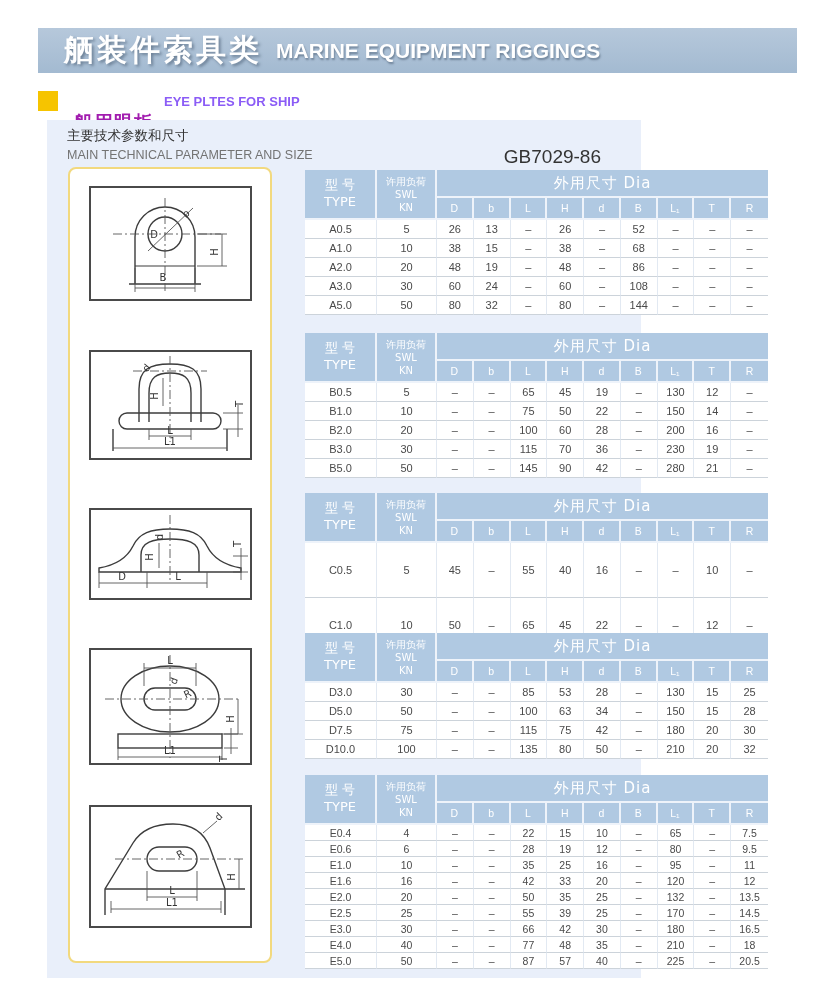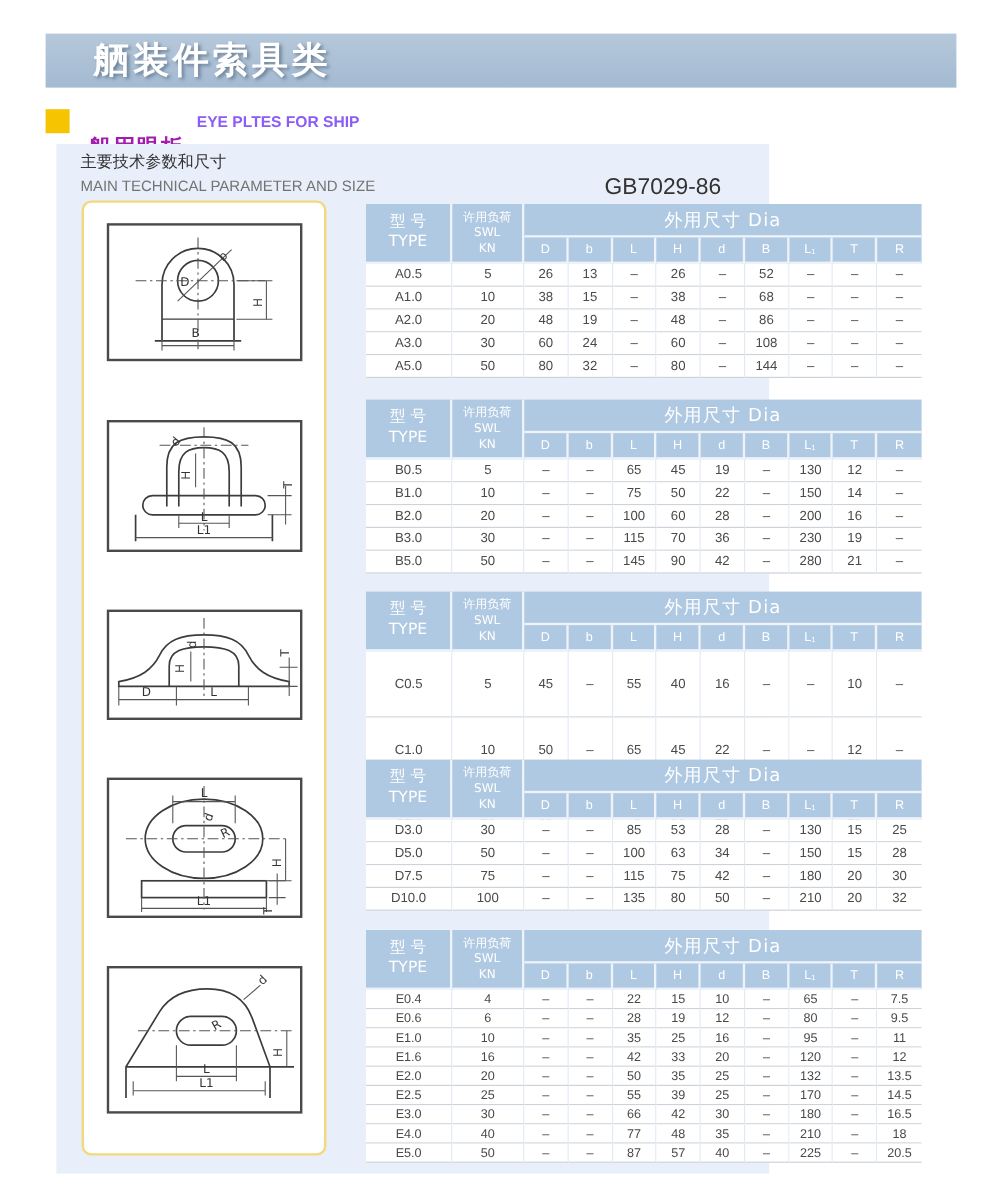--- a/index.html
+++ b/index.html
@@ -2,21 +2,21 @@
 <html><head>
 <meta charset="utf-8">
 <style>
   html,body{margin:0;padding:0;background:#fff;}
   body{font-family:"Liberation Sans",sans-serif;}
   .page{position:relative;width:830px;height:1000px;background:#fff;overflow:hidden;}
 
   
   .banner{position:absolute;left:38px;top:28px;width:759px;height:45px;
     background:linear-gradient(#b6c8db,#a3bad1);display:flex;align-items:center;
-    padding-left:40px;box-sizing:border-box;}
+    padding-left:26px;box-sizing:border-box;}
   .banner-zh{font-size:30px;font-weight:bold;color:#fff;letter-spacing:3px;
     text-shadow:2px 2px 3px rgba(105,125,148,.95);font-family:"DejaVu Sans",sans-serif;}
   .banner-en{font-size:21px;font-weight:bold;color:#fff;margin-left:14px;
     text-shadow:1px 2px 2px rgba(105,125,148,.9);}
 
   
   .section-row{position:absolute;left:38px;top:89px;display:flex;align-items:center;height:24px;}
   .bullet{width:20px;height:20px;background:#f6c400;margin-right:16px;}
   .section-zh{font-size:19px;font-weight:bold;color:#a21caf;letter-spacing:1px;font-family:Liberation Sans, sans-serif;margin-top:44px;}
   .section-en{font-size:13px;font-weight:bold;color:#8b5cf6;margin-left:10px;}
@@ -59,20 +59,21 @@
   .t-c td{padding:21px 0;}
   .t-e td{padding:1.5px 0;font-size:10.5px;}
 </style>
 </head>
 <body>
 
 <div class="page">
 
   <div class="banner">
     <span class="banner-zh">舾装件索具类</span>
+    <span class="banner-en">MARINE EQUIPMENT RIGGINGS</span>
   </div>
 
   <div class="section-row">
     <span class="bullet"></span>
     <span class="section-zh">船用眼板</span>
     <span class="section-en">EYE PLTES FOR SHIP</span>
   </div>
 
   <div class="panel">
     <div class="panel-heading">

